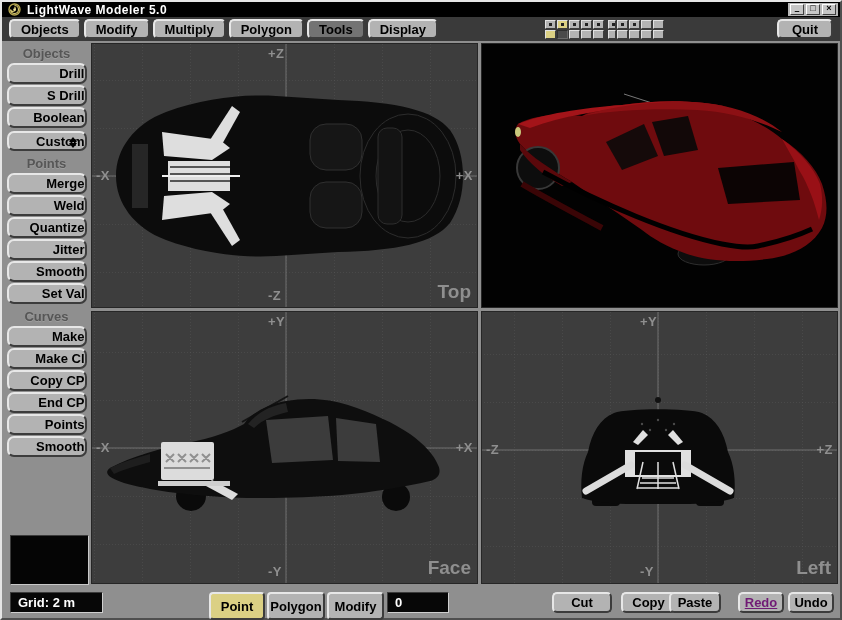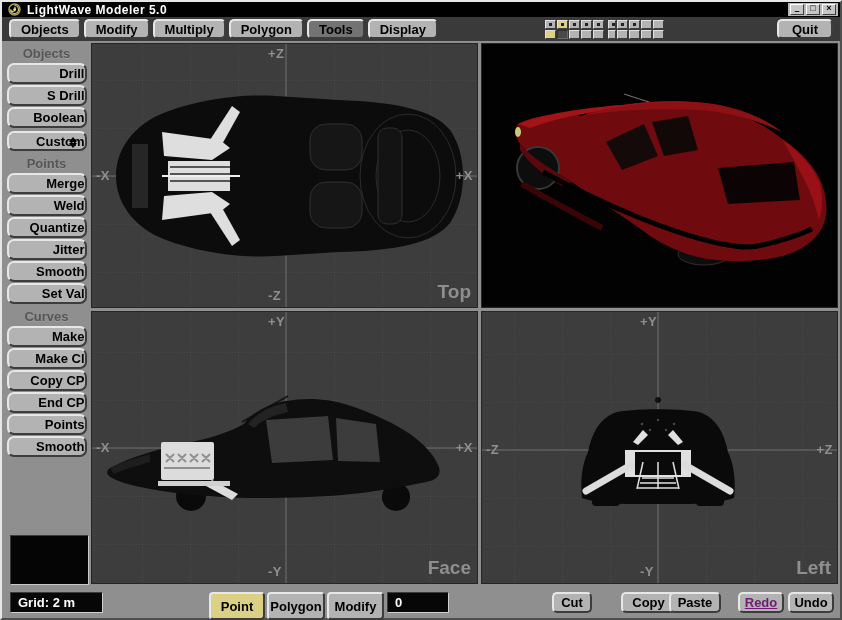--- a/index.html
+++ b/index.html
@@ -347,20 +347,20 @@
 
     </div>
   </div>
 
   <div class="statusbar">
     <div class="lcd grid-field">Grid: 2 m</div>
     <button class="btn3d mode-btn active" style="left:207px; width:56px;">Point</button>
     <button class="btn3d mode-btn" style="left:265px; width:58px;">Polygon</button>
     <button class="btn3d mode-btn" style="left:325px; width:57px;">Modify</button>
     <div class="lcd counter">0</div>
-    <button class="btn3d act-btn" style="left:550px; width:40px;">Cut</button>
+    <button class="btn3d act-btn" style="left:550px; width:60px;">Cut</button>
     <button class="btn3d act-btn" style="left:607px; width:55px;margin-left:12px;">Copy</button>
     <button class="btn3d act-btn" style="left:667px; width:52px;">Paste</button>
     <button class="btn3d act-btn disabled" style="left:736px; width:46px;">Redo</button>
     <button class="btn3d act-btn" style="left:786px; width:46px;">Undo</button>
   </div>
 
 </div>
 
 </body></html>

